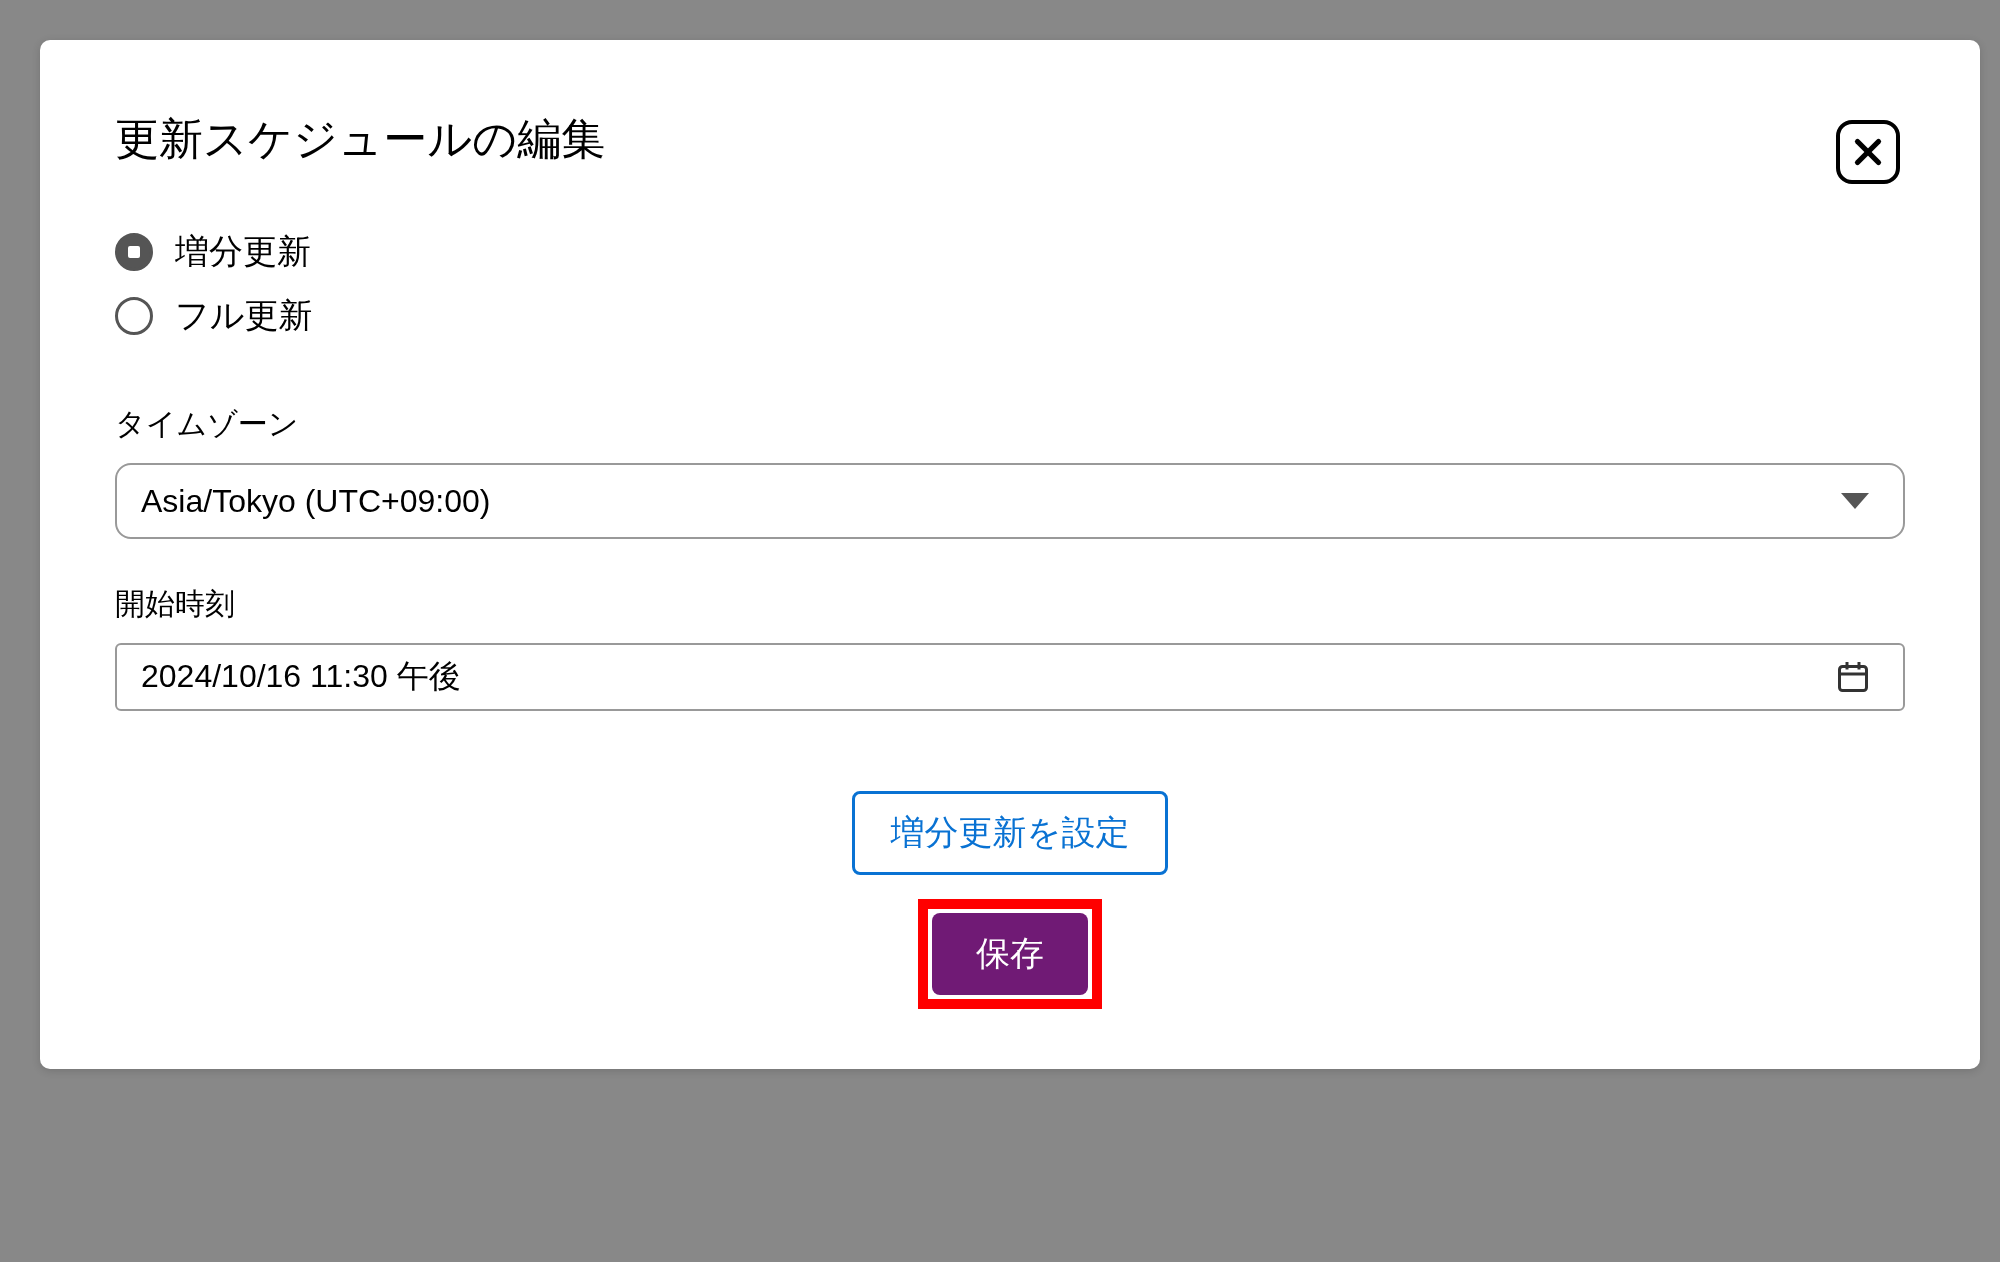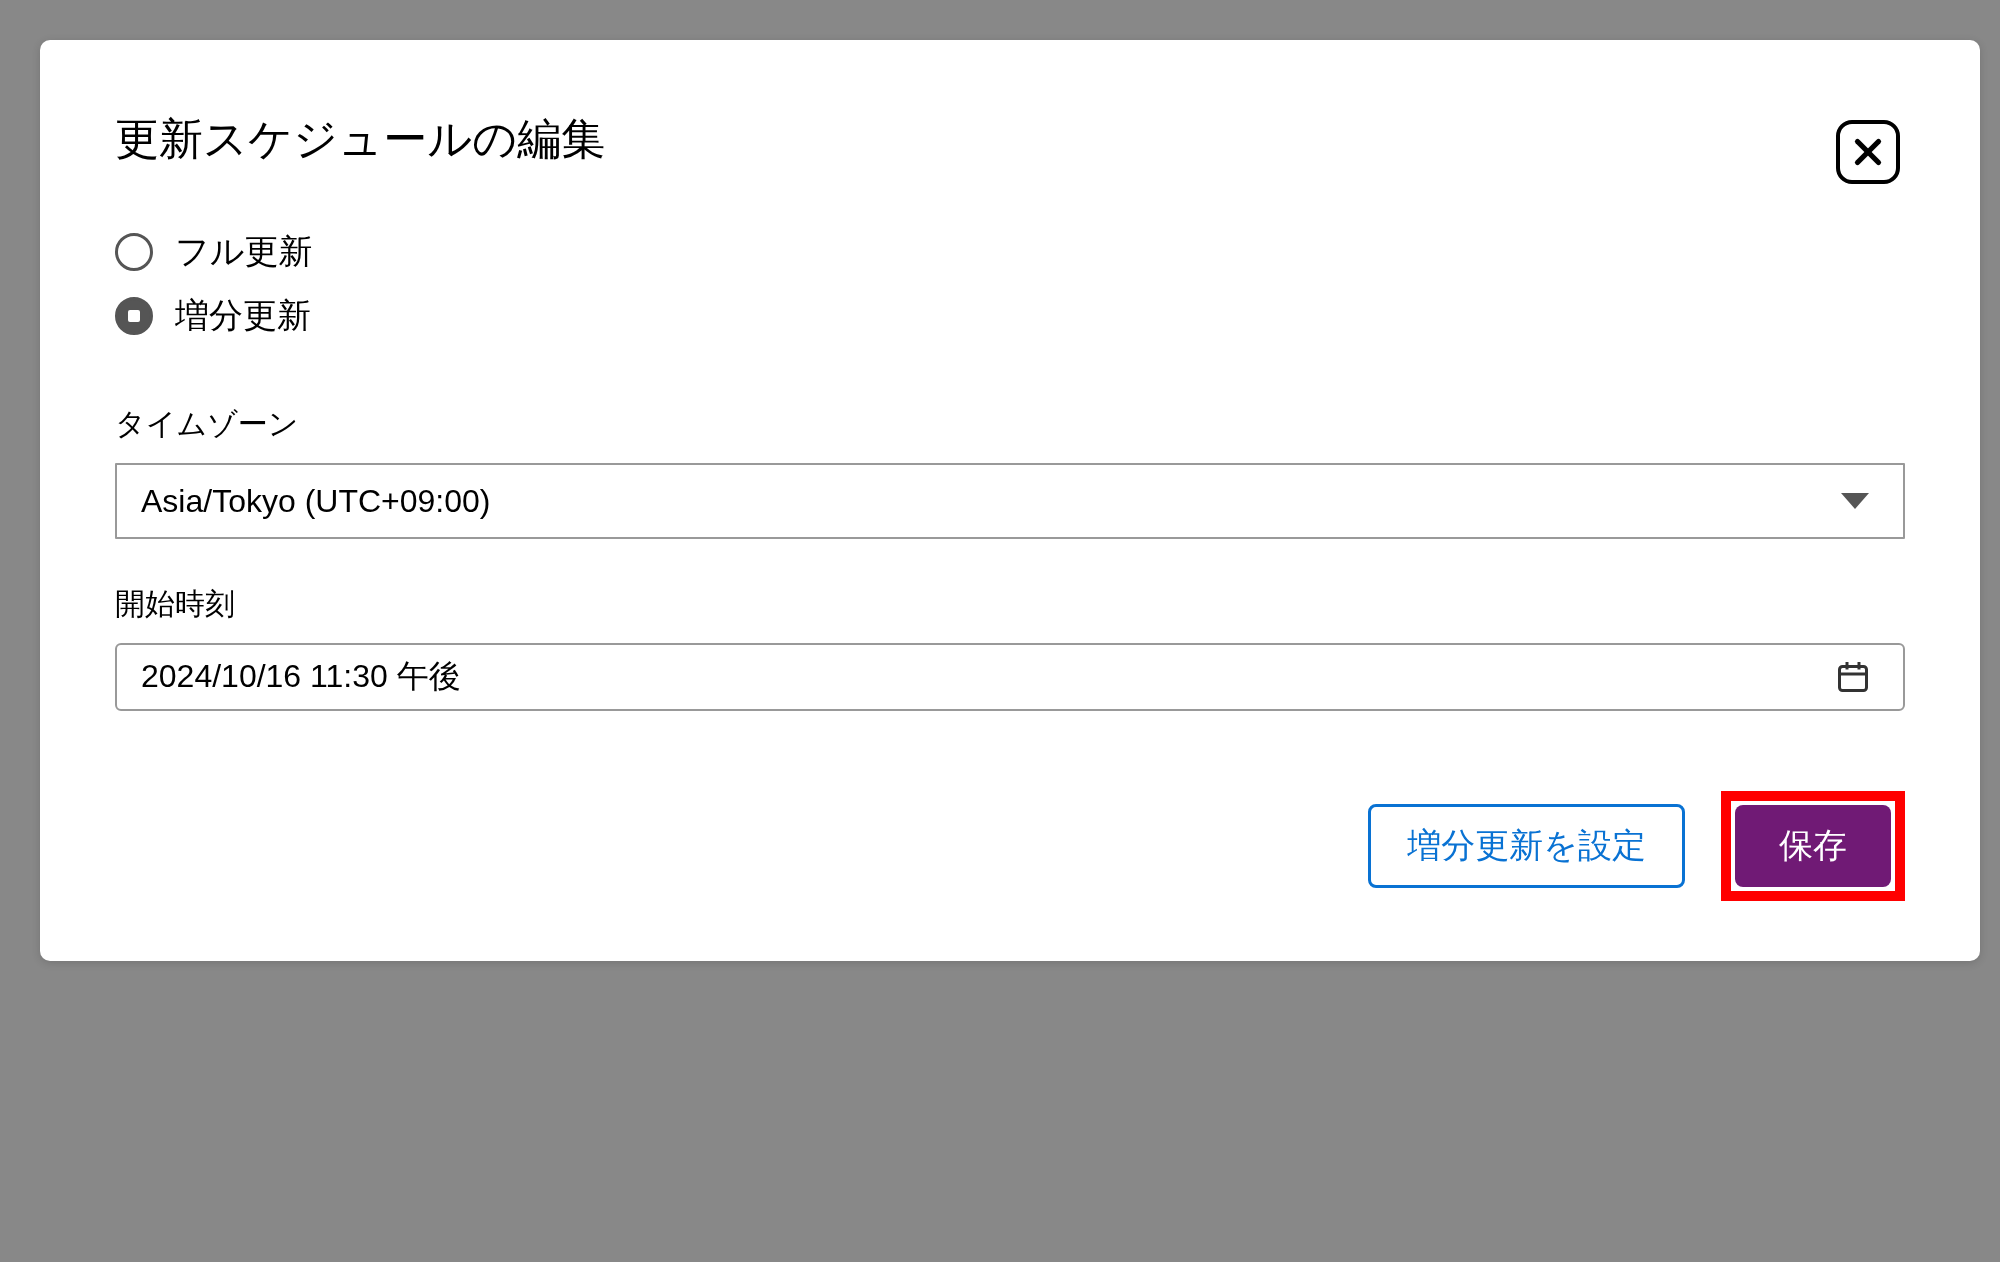--- a/index.html
+++ b/index.html
@@ -113,21 +113,21 @@
     .form-label {
       font-size: 30px;
       color: #000000;
       display: block;
       margin-bottom: 18px;
     }
 
     .select-wrapper {
       position: relative;
       border: 2px solid #999999;
-      border-radius: 1px;
+      border-radius: 16px;
       height: 76px;
       display: flex;
       align-items: center;
       padding: 0 24px;
       cursor: pointer;
     }
 
     .select-value {
       font-size: 32px;
       color: #000000;
@@ -164,21 +164,22 @@
       width: 36px;
       height: 36px;
       margin-right: 8px;
     }
 
     .button-row {
       display: flex;
       justify-content: flex-end;
       align-items: center;
       margin-top: 80px;
-      gap: 36px;
+      gap: 24px;
+      flex-direction: column;
     }
 
     .btn-secondary {
       border: 3px solid #0972d3;
       background: #ffffff;
       color: #0972d3;
       font-size: 34px;
       padding: 16px 36px;
       border-radius: 8px;
       cursor: pointer;
@@ -212,26 +213,26 @@
       <svg viewBox="0 0 24 24" fill="none" stroke="#000000" stroke-width="3.5" stroke-linecap="round">
         <line x1="5" y1="5" x2="19" y2="19"></line>
         <line x1="19" y1="5" x2="5" y2="19"></line>
       </svg>
     </button>
 
     <h2 class="modal-title">更新スケジュールの編集</h2>
 
     <div class="radio-group">
       <div class="radio-option">
+        <span class="radio-circle selected"></span>
+        <span class="radio-label">増分更新</span>
+      </div>
+      <div class="radio-option">
         <span class="radio-circle"></span>
         <span class="radio-label">フル更新</span>
-      </div>
-      <div class="radio-option">
-        <span class="radio-circle selected"></span>
-        <span class="radio-label">増分更新</span>
       </div>
     </div>
 
     <div class="form-group">
       <label class="form-label">タイムゾーン</label>
       <div class="select-wrapper">
         <span class="select-value">Asia/Tokyo (UTC+09:00)</span>
         <span class="chevron-down"></span>
       </div>
     </div>

